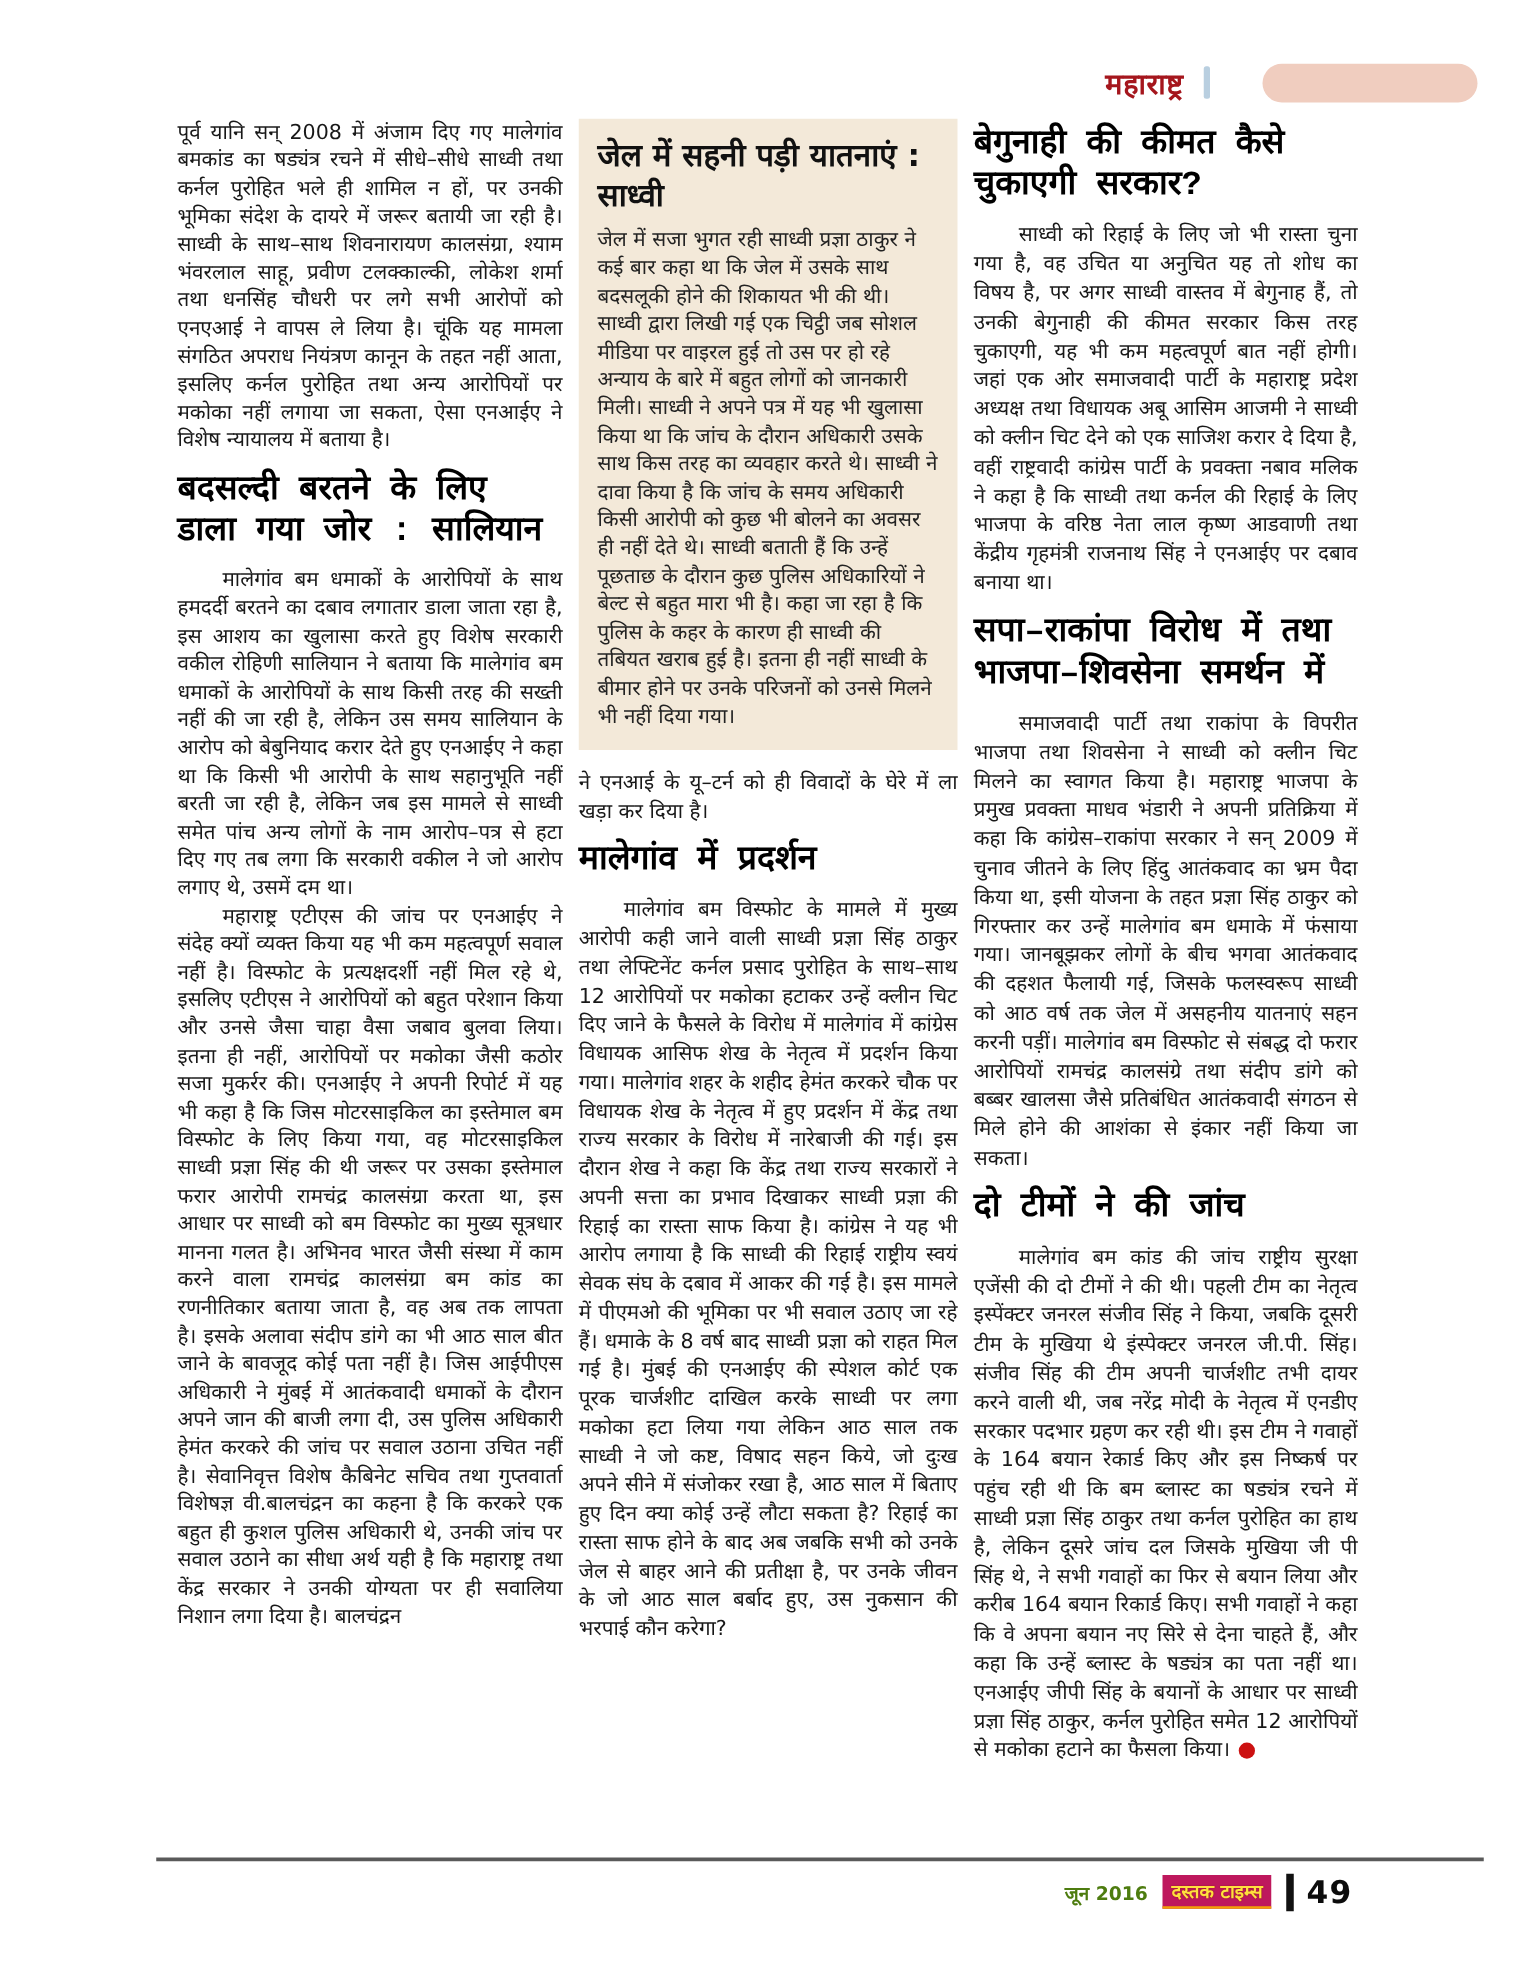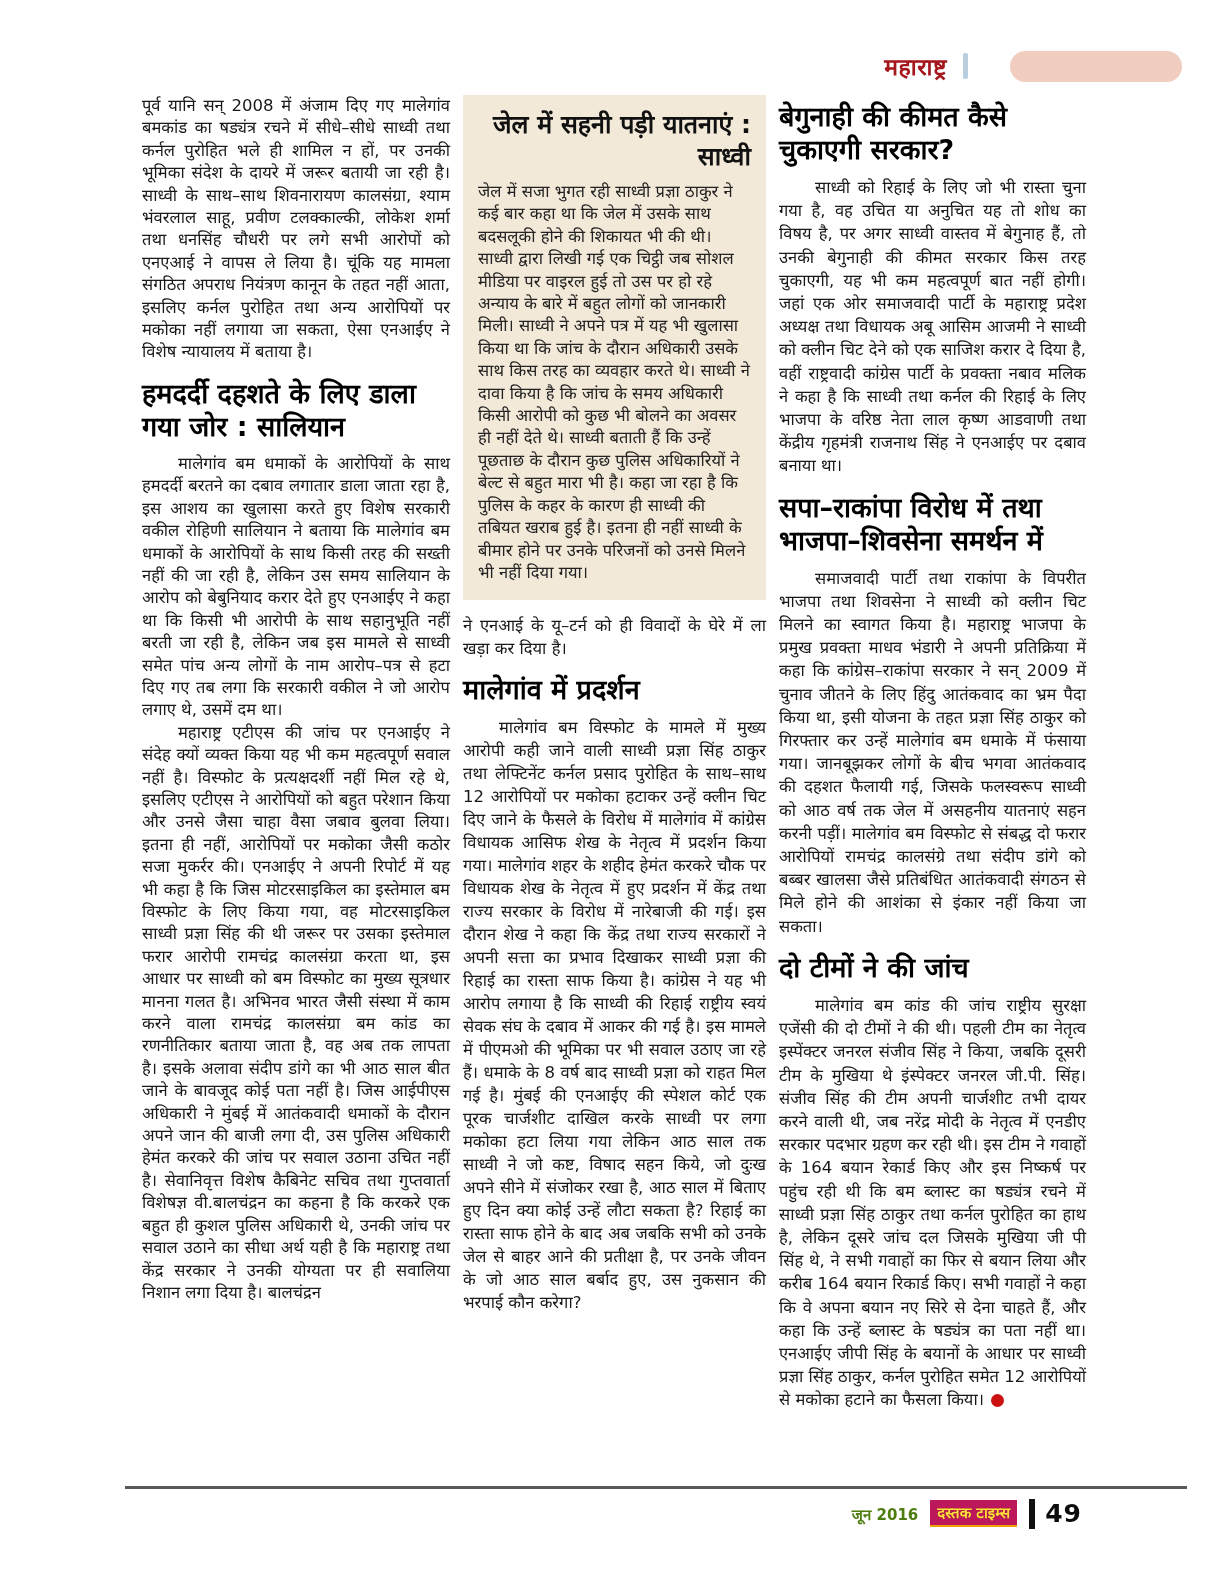--- a/index.html
+++ b/index.html
@@ -36,36 +36,37 @@
     text-align:justify;
     font-size:16.5px;
     color:#181818;
   }
   .col p { margin:0; text-indent:36px; }
   .col p.noindent { text-indent:0; }
   .col h2 {
     font-size:27px; line-height:33px; font-weight:bold;
     text-align:left; color:#000; margin:13px 0 10px 0;
     text-indent:0;
+    font-family:Liberation Mono, monospace;
   }
   .col1 { left:142px; top:95px;  width:308px; line-height:22.4px; }
   .col2 { left:463px; top:95px;  width:303px; line-height:23px; }
   .col3 { left:779px; top:100px; width:307px; line-height:23.2px; }
   .col3 h2.first { margin-top:0; }
 
   
   .box {
     background:#f3e9d9;
     padding:14px 15px 16px 15px;
     margin:0 0 14px 0;
   }
   .box h3 {
     margin:0 0 8px 0;
     font-size:25px; line-height:32px; font-weight:bold;
-    text-align:right; color:#111;
+    text-align:left; color:#111;
   }
   .box p {
     margin:0; text-indent:0; text-align:left;
     font-size:16.5px; line-height:22.4px; color:#222;
   }
 
   
   .end-dot {
     display:inline-block; width:13px; height:13px; border-radius:50%;
     background:#cc1111; margin-left:7px; vertical-align:middle;
@@ -104,21 +105,21 @@
 <div class="page">
 
   <div class="hdr">
     <span class="section">महाराष्ट्र</span>
     <span class="sep"></span>
     <span class="pill"></span>
   </div>
 
   <div class="col col1">
     <p class="noindent">पूर्व यानि सन् 2008 में अंजाम दिए गए मालेगांव बमकांड का षड्यंत्र रचने में सीधे–सीधे साध्वी तथा कर्नल पुरोहित भले ही शामिल न हों, पर उनकी भूमिका संदेश के दायरे में जरूर बतायी जा रही है। साध्वी के साथ–साथ शिवनारायण कालसंग्रा, श्याम भंवरलाल साहू, प्रवीण टलक्काल्की, लोकेश शर्मा तथा धनसिंह चौधरी पर लगे सभी आरोपों को एनएआई ने वापस ले लिया है। चूंकि यह मामला संगठित अपराध नियंत्रण कानून के तहत नहीं आता, इसलिए कर्नल पुरोहित तथा अन्य आरोपियों पर मकोका नहीं लगाया जा सकता, ऐसा एनआईए ने विशेष न्यायालय में बताया है।</p>
-    <h2>हमदर्दी दहशते के लिए डाला गया जोर : सालियान</h2>
+    <h2>बदसल्दी बरतने के लिए डाला गया जोर : सालियान</h2>
     <p>मालेगांव बम धमाकों के आरोपियों के साथ हमदर्दी बरतने का दबाव लगातार डाला जाता रहा है, इस आशय का खुलासा करते हुए विशेष सरकारी वकील रोहिणी सालियान ने बताया कि मालेगांव बम धमाकों के आरोपियों के साथ किसी तरह की सख्ती नहीं की जा रही है, लेकिन उस समय सालियान के आरोप को बेबुनियाद करार देते हुए एनआईए ने कहा था कि किसी भी आरोपी के साथ सहानुभूति नहीं बरती जा रही है, लेकिन जब इस मामले से साध्वी समेत पांच अन्य लोगों के नाम आरोप–पत्र से हटा दिए गए तब लगा कि सरकारी वकील ने जो आरोप लगाए थे, उसमें दम था।</p>
     <p>महाराष्ट्र एटीएस की जांच पर एनआईए ने संदेह क्यों व्यक्त किया यह भी कम महत्वपूर्ण सवाल नहीं है। विस्फोट के प्रत्यक्षदर्शी नहीं मिल रहे थे, इसलिए एटीएस ने आरोपियों को बहुत परेशान किया और उनसे जैसा चाहा वैसा जबाव बुलवा लिया। इतना ही नहीं, आरोपियों पर मकोका जैसी कठोर सजा मुकर्रर की। एनआईए ने अपनी रिपोर्ट में यह भी कहा है कि जिस मोटरसाइकिल का इस्तेमाल बम विस्फोट के लिए किया गया, वह मोटरसाइकिल साध्वी प्रज्ञा सिंह की थी जरूर पर उसका इस्तेमाल फरार आरोपी रामचंद्र कालसंग्रा करता था, इस आधार पर साध्वी को बम विस्फोट का मुख्य सूत्रधार मानना गलत है। अभिनव भारत जैसी संस्था में काम करने वाला रामचंद्र कालसंग्रा बम कांड का रणनीतिकार बताया जाता है, वह अब तक लापता है। इसके अलावा संदीप डांगे का भी आठ साल बीत जाने के बावजूद कोई पता नहीं है। जिस आईपीएस अधिकारी ने मुंबई में आतंकवादी धमाकों के दौरान अपने जान की बाजी लगा दी, उस पुलिस अधिकारी हेमंत करकरे की जांच पर सवाल उठाना उचित नहीं है। सेवानिवृत्त विशेष कैबिनेट सचिव तथा गुप्तवार्ता विशेषज्ञ वी.बालचंद्रन का कहना है कि करकरे एक बहुत ही कुशल पुलिस अधिकारी थे, उनकी जांच पर सवाल उठाने का सीधा अर्थ यही है कि महाराष्ट्र तथा केंद्र सरकार ने उनकी योग्यता पर ही सवालिया निशान लगा दिया है। बालचंद्रन</p>
   </div>
 
   <div class="col col2">
     <div class="box">
       <h3>जेल में सहनी पड़ी यातनाएं : साध्वी</h3>
       <p>जेल में सजा भुगत रही साध्वी प्रज्ञा ठाकुर ने कई बार कहा था कि जेल में उसके साथ बदसलूकी होने की शिकायत भी की थी। साध्वी द्वारा लिखी गई एक चिट्ठी जब सोशल मीडिया पर वाइरल हुई तो उस पर हो रहे अन्याय के बारे में बहुत लोगों को जानकारी मिली। साध्वी ने अपने पत्र में यह भी खुलासा किया था कि जांच के दौरान अधिकारी उसके साथ किस तरह का व्यवहार करते थे। साध्वी ने दावा किया है कि जांच के समय अधिकारी किसी आरोपी को कुछ भी बोलने का अवसर ही नहीं देते थे। साध्वी बताती हैं कि उन्हें पूछताछ के दौरान कुछ पुलिस अधिकारियों ने बेल्ट से बहुत मारा भी है। कहा जा रहा है कि पुलिस के कहर के कारण ही साध्वी की तबियत खराब हुई है। इतना ही नहीं साध्वी के बीमार होने पर उनके परिजनों को उनसे मिलने भी नहीं दिया गया।</p>
     </div>
     <p class="noindent">ने एनआई के यू–टर्न को ही विवादों के घेरे में ला खड़ा कर दिया है।</p>

